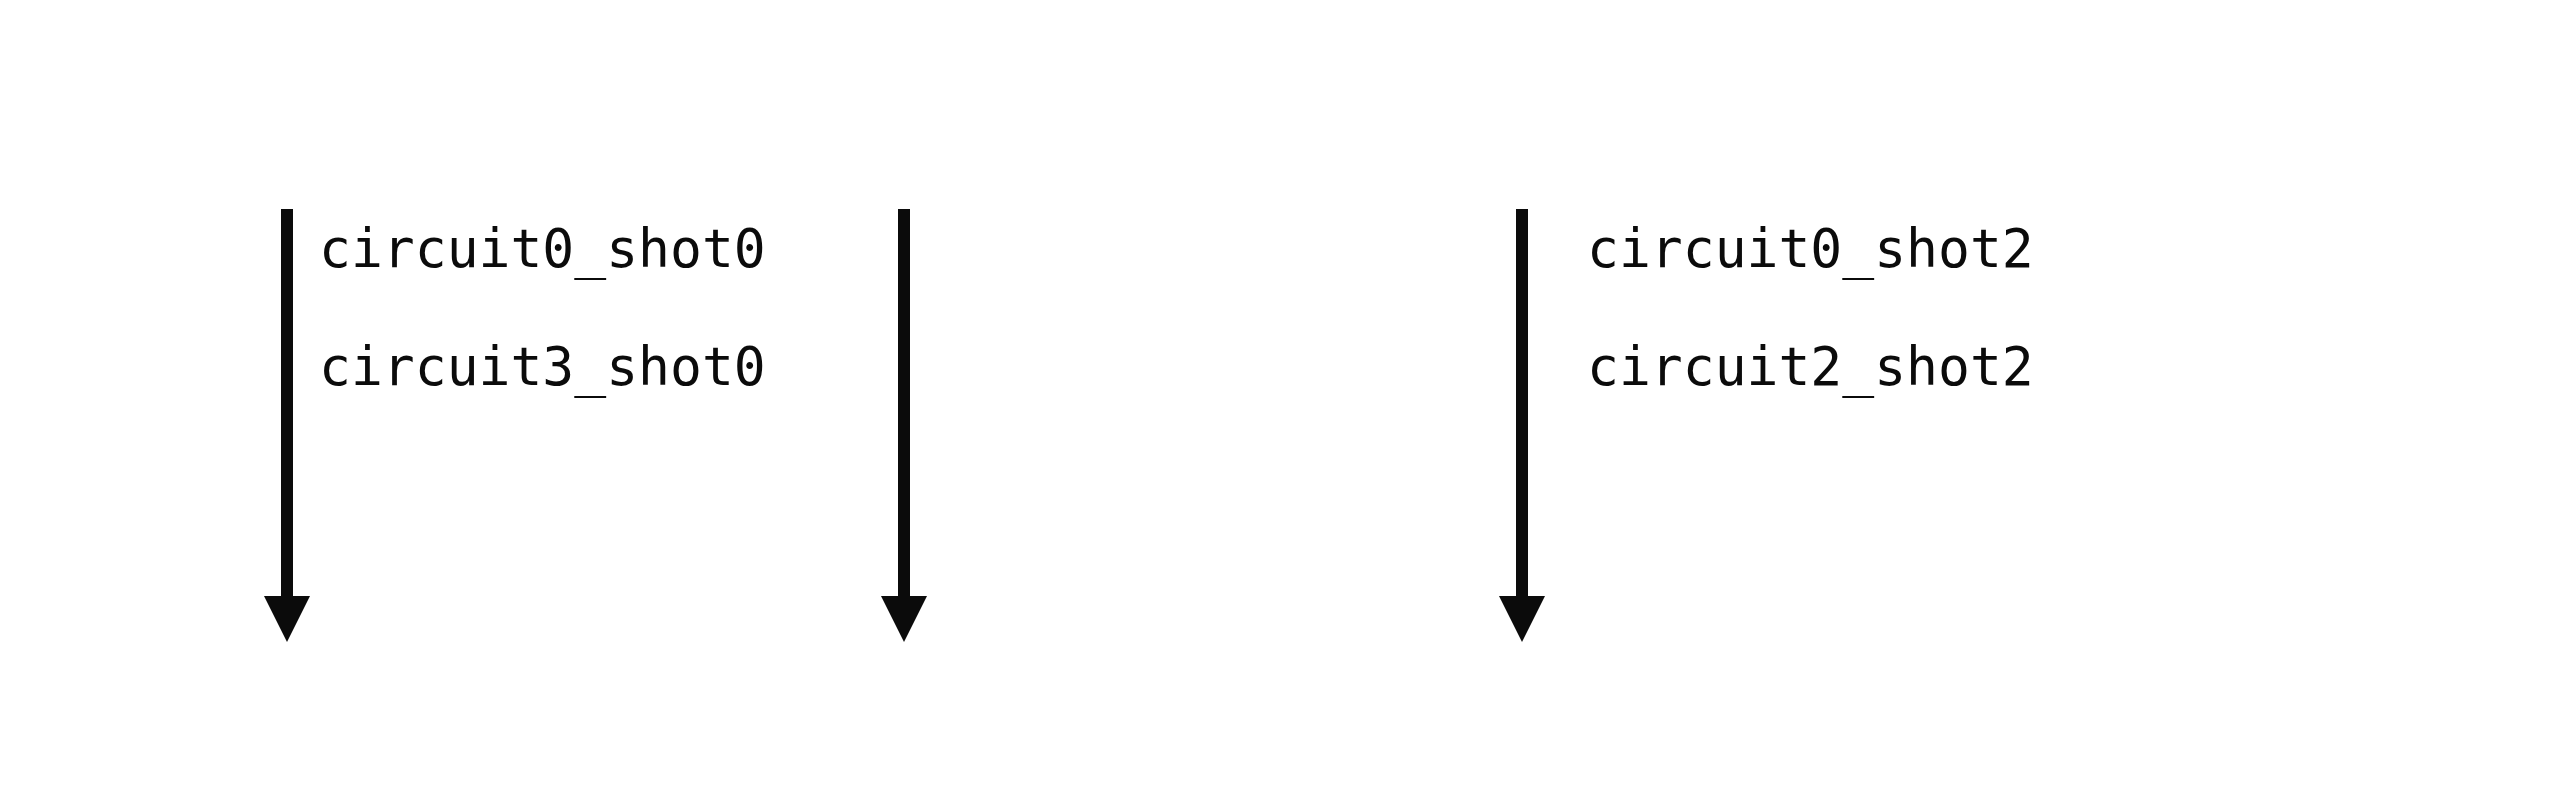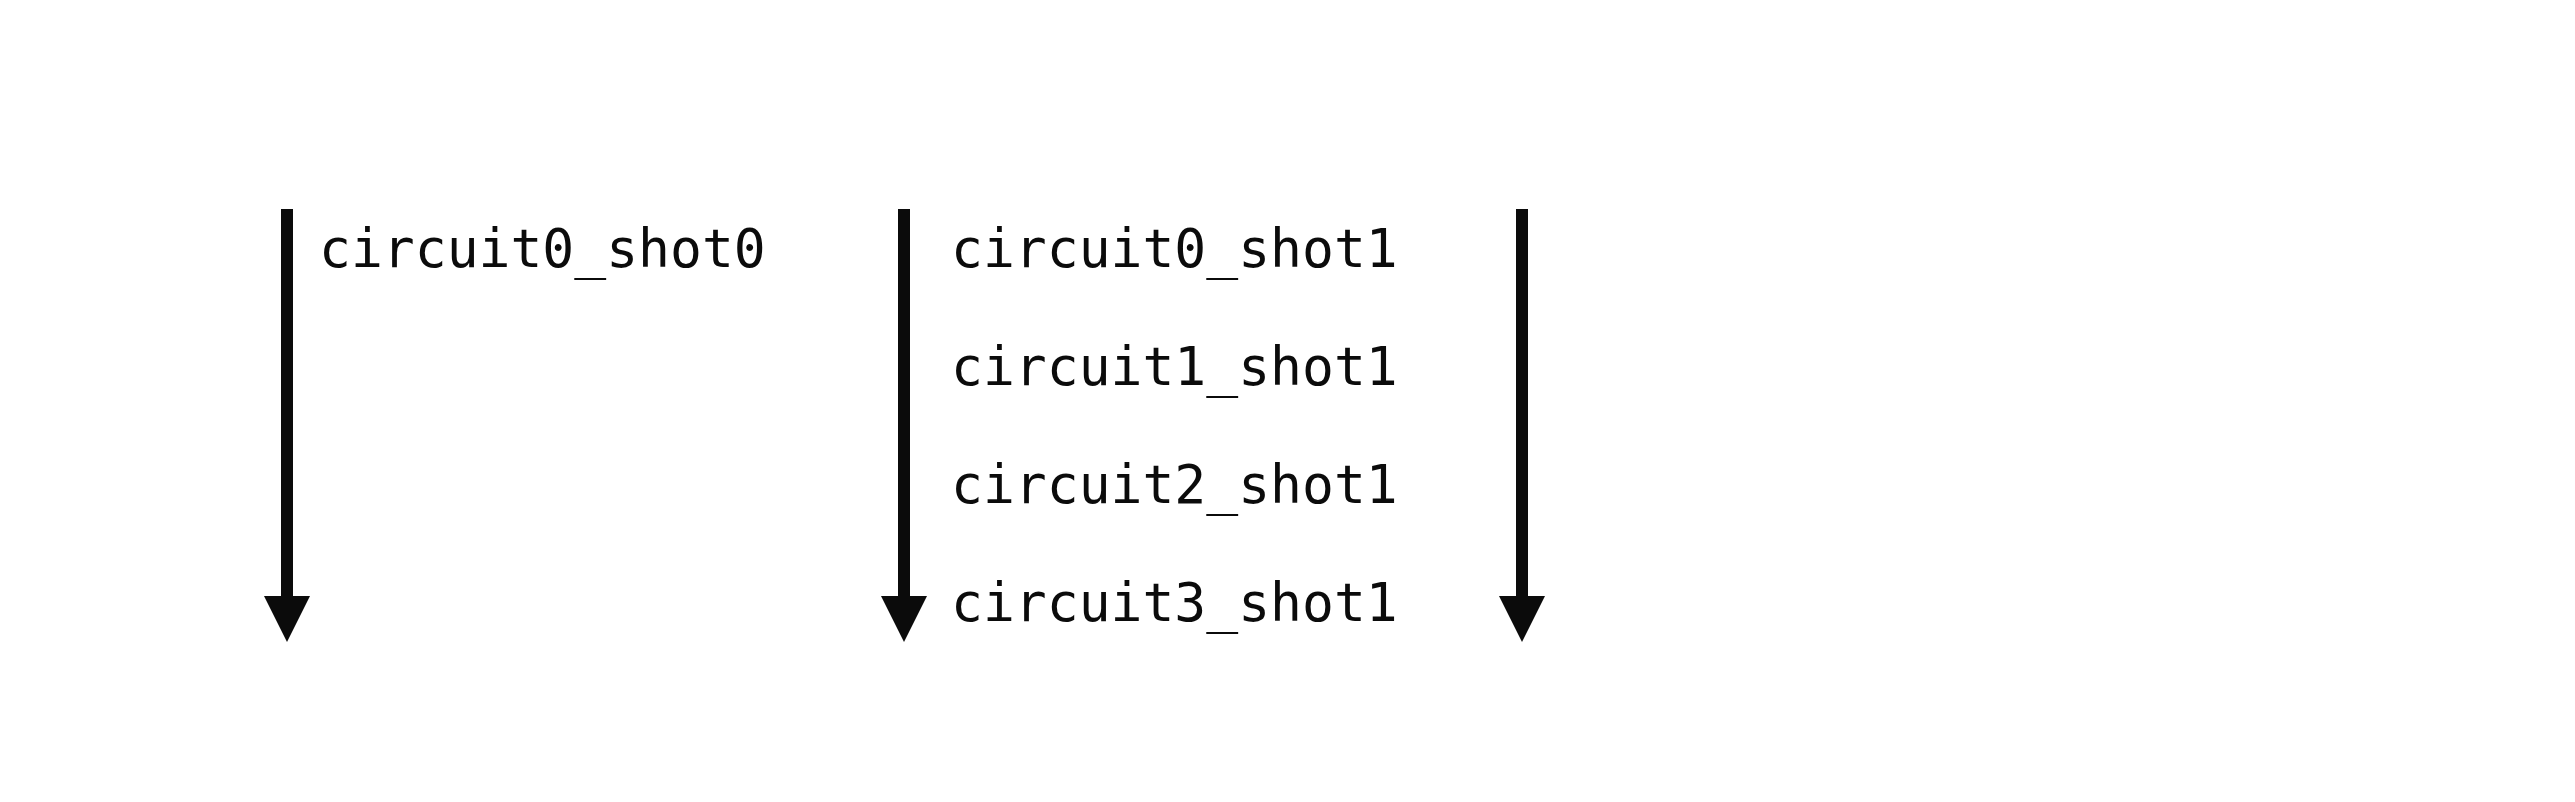--- a/index.html
+++ b/index.html
@@ -40,38 +40,35 @@
 <body>
 
 <div class="canvas">
 
   <div class="arrow a0">
     <div class="shaft"></div>
     <div class="head"></div>
   </div>
   <div class="labels t0">
     <div class="label">circuit0_shot0</div>
+    <div class="label">circuit3_shot0</div>
   </div>
 
   <div class="arrow a1">
     <div class="shaft"></div>
     <div class="head"></div>
-  </div>
-  <div class="labels t1">
-    <div class="label">circuit0_shot1</div>
-    <div class="label">circuit1_shot1</div>
-    <div class="label">circuit2_shot1</div>
-    <div class="label">circuit3_shot1</div>
   </div>
 
   <div class="arrow a2">
     <div class="shaft"></div>
     <div class="head"></div>
   </div>
   <div class="labels t2">
+    <div class="label">circuit0_shot2</div>
+    <div class="label">circuit2_shot2</div>
   </div>
 
   <div class="dots">
     <div class="drow">
       <span class="dot"></span>
       <span class="dot"></span>
       <span class="dot"></span>
     </div>
     <div class="drow">
       <span class="dot"></span>

